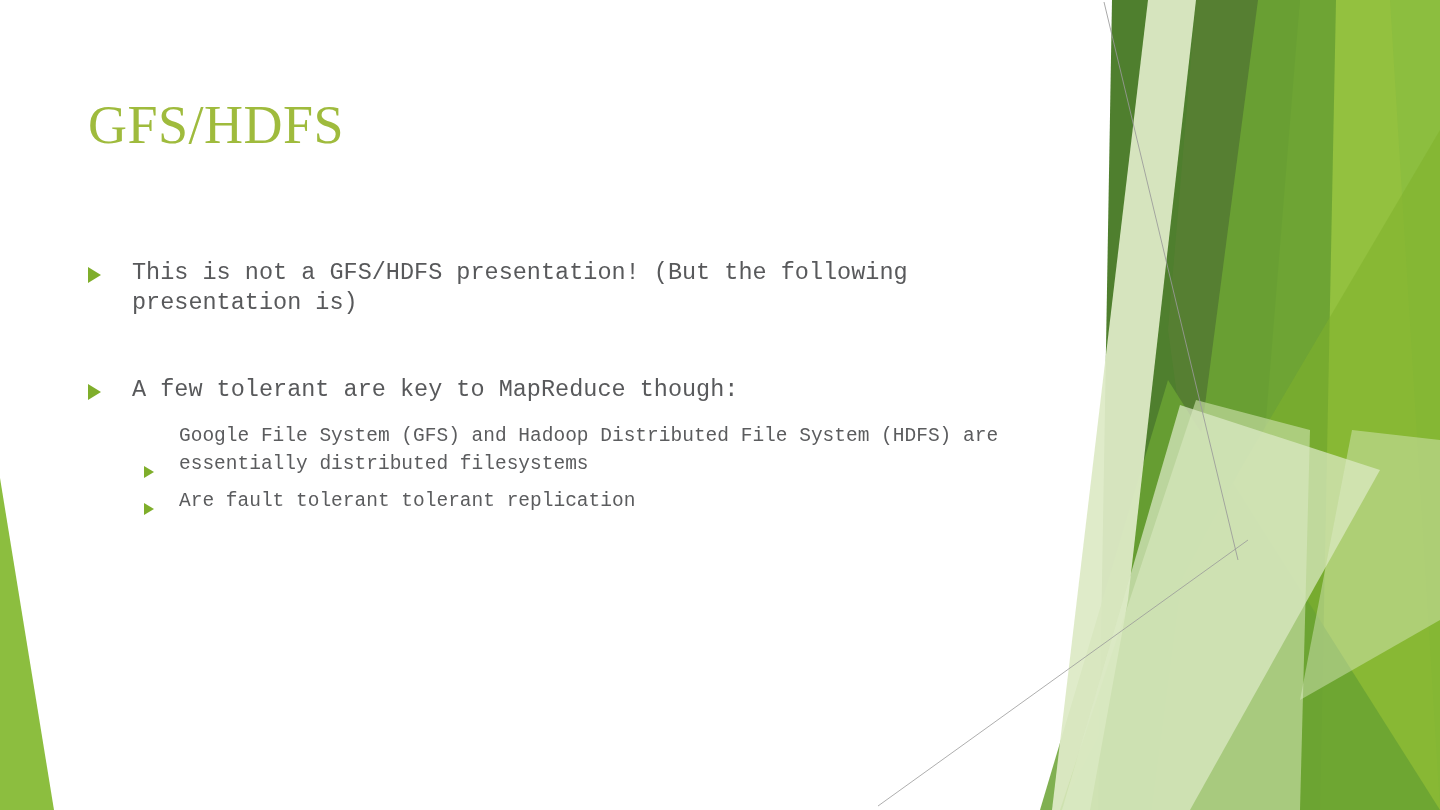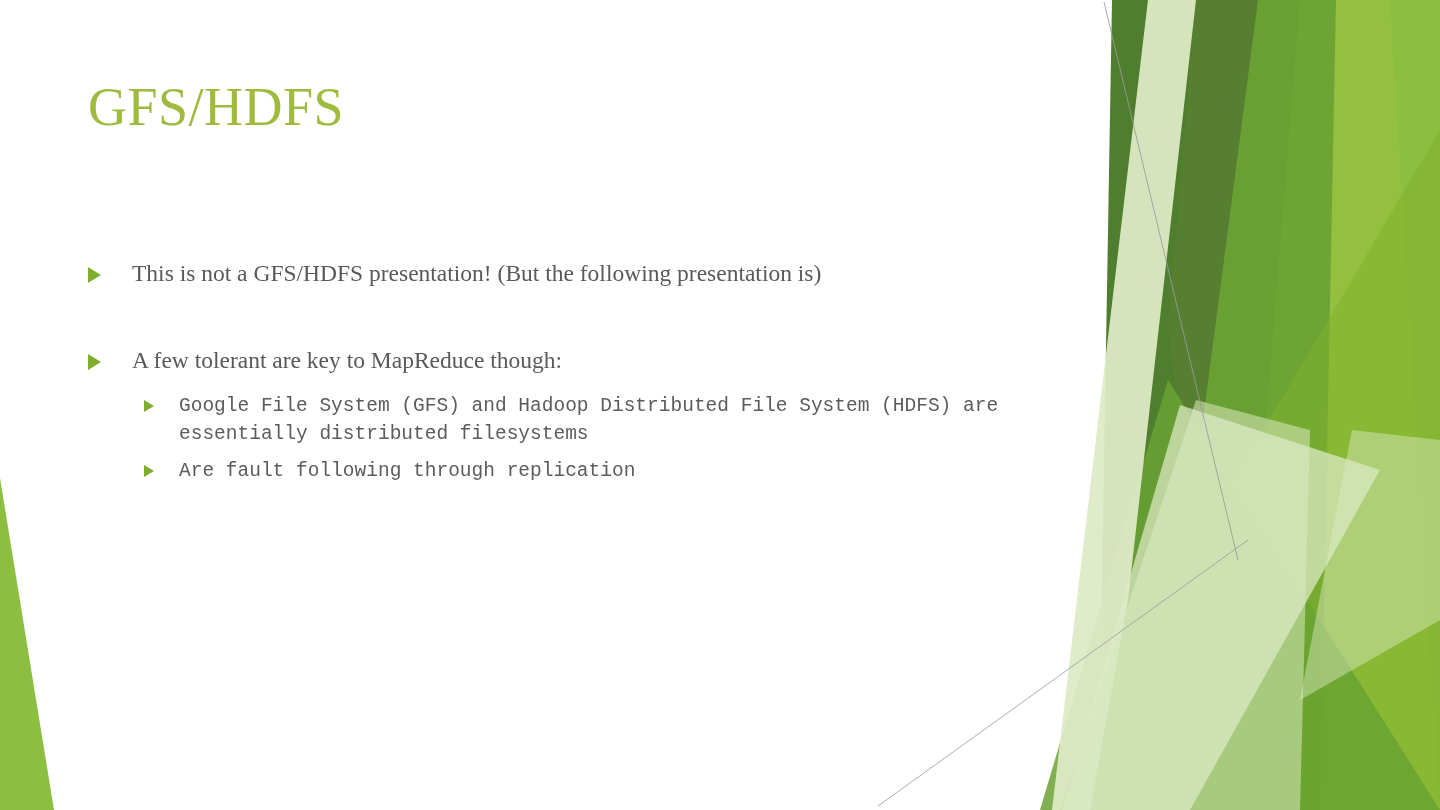--- a/index.html
+++ b/index.html
@@ -24,21 +24,21 @@
     height:810px;
     pointer-events:none;
   }
   #content {
     position:absolute;
     inset:0;
   }
   .slide-title {
     position:absolute;
     left:88px;
-    top:78px;
+    top:96px;
     font-family:"Liberation Serif", serif;
     font-size:54px;
     font-weight:400;
     letter-spacing:0.5px;
     color:#9FBB3D;
     line-height:1.1;
     white-space:nowrap;
   }
   .body-block {
     position:absolute;
@@ -67,36 +67,36 @@
   .tri-l1 {
     border-width:8px 0 8px 13px;
     border-color:transparent transparent transparent #7FAE2B;
   }
   .tri-l2 {
     border-width:6.5px 0 6.5px 10.5px;
     border-color:transparent transparent transparent #7FAE2B;
   }
   .bullet-l1 .text {
     flex:1 1 auto;
-    font-family:Liberation Serif, serif;
+    font-family:Liberation Mono, monospace;
     font-size:23.5px;
     line-height:30px;
     color:#58595B;
     letter-spacing:0px;
   }
   .gap {
     height:57px;
   }
   .sub-list {
     margin-top:17px;
     padding-left:56px;
   }
   .bullet-l2 {
     display:flex;
-    align-items:flex-start;
+    align-items:flex-end;
     margin-bottom:9px;
   }
   .bullet-l2 .marker {
     flex:0 0 auto;
     width:35px;
     padding-top:8px;
     display:flex;
     justify-content:flex-start;
   }
   .bullet-l2 .text {
@@ -171,20 +171,20 @@
           <span class="marker">
             <span class="tri tri-l2"></span>
           </span>
           <span class="text">Google File System (GFS) and Hadoop Distributed File System (HDFS) are essentially distributed filesystems</span>
         </div>
 
         <div class="bullet-l2">
           <span class="marker">
             <span class="tri tri-l2"></span>
           </span>
-          <span class="text">Are fault following through replication</span>
+          <span class="text">Are fault tolerant tolerant replication</span>
         </div>
 
 
       </div>
     </div>
   </div>
 </div>
 
 </body></html>

